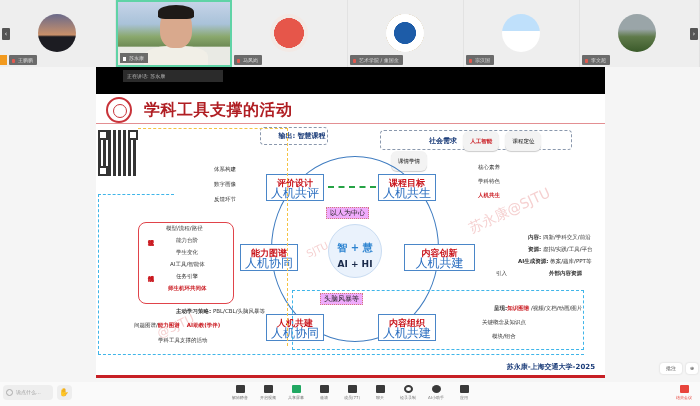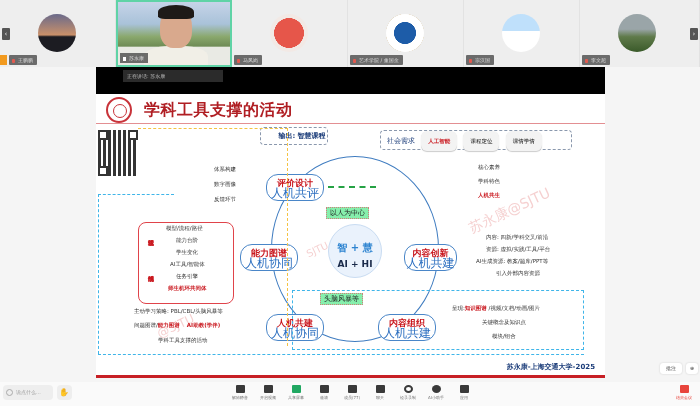--- a/index.html
+++ b/index.html
@@ -18,32 +18,32 @@
 .speaker-tile .nm{left:2px;}
 .slidebar{position:absolute;left:96px;top:67px;width:509px;height:27px;background:#000;}
 .talking{position:absolute;left:27px;top:3px;width:100px;height:12px;background:#2b2b2b;color:#bbb;font-size:5px;line-height:12px;padding-left:4px;}
 .slide{position:absolute;left:96px;top:94px;width:509px;height:284px;background:#fff;overflow:hidden;}
 .redline{position:absolute;left:0;right:0;height:2px;background:#c71f25;}
 .title{position:absolute;left:48px;top:6px;color:#b01e23;font-size:16px;font-weight:bold;letter-spacing:0.5px;}
 .logo{position:absolute;left:10px;top:3px;width:26px;height:26px;border-radius:50%;border:2px solid #c8333a;background:#fff;}
 .logo::after{content:"";position:absolute;left:5px;top:5px;width:12px;height:12px;border-radius:50%;border:1px solid #c8333a;}
 .qr{position:absolute;left:2px;top:36px;width:40px;height:46px;background:repeating-linear-gradient(90deg,#111 0 3px,#fff 3px 5px),#fff;opacity:.85;}
 .qr .corner{position:absolute;width:10px;height:10px;border:2px solid #111;background:#fff;}
-.box{position:absolute;border:1.3px solid #4a86c8;border-radius:12px;background:#fff;text-align:center;}
+.box{position:absolute;border:1.3px solid #4a86c8;border-radius:0;background:#fff;text-align:center;}
 .box .t{color:#c9161d;font-weight:bold;font-size:9px;line-height:11px;margin-top:3px;}
 .box .s{color:#2c6fc0;font-size:12px;line-height:8px;}
 .dash{position:absolute;border:1.3px dashed #8a98ad;border-radius:4px;padding-left:16px;}
 .pill{display:inline-block;font-size:5.5px;padding:1px 7px;border-radius:6px;background:#f3f3f3;box-shadow:0 1px 1px #ccc;margin-left:4px;}
 .lbl{position:absolute;font-size:5.5px;color:#333;white-space:nowrap;}
 .red{color:#c9161d;font-weight:bold;}
-.b{font-weight:normal;}
+.b{font-weight:bold;margin-left:42px;}
 .center{position:absolute;left:232px;top:130px;width:54px;height:54px;border-radius:50%;background:#eaf2fc;border:1px solid #c9dcf2;text-align:center;}
 .center .a{color:#2c83d0;font-weight:bold;font-size:10px;margin-top:16px;}
 .center .b2{color:#1a2a4a;font-weight:bold;font-size:9px;margin-top:4px;}
-.tag{position:absolute;font-size:7px;border:1px dotted #d27b7b;background:#86efac;padding:0 3px;color:#222;}
+.tag{position:absolute;font-size:7px;border:1px dotted #d27b7b;background:#f0abfc;padding:0 3px;color:#222;}
 .ring{position:absolute;left:175px;top:62px;width:168px;height:186px;border-radius:50%;border:1px solid #3f7cc0;}
 .wm{position:absolute;color:rgba(225,120,120,.35);font-size:14px;transform:rotate(-25deg);white-space:nowrap;}
 .footer-txt{position:absolute;right:10px;bottom:6px;font-size:7px;font-weight:bold;color:#1b3c79;padding-left:16px;}
 .toolbar{position:absolute;left:0;top:382px;width:700px;height:24px;background:#fafafa;}
 .input{position:absolute;left:3px;top:3px;width:50px;height:15px;border-radius:4px;background:#eee;font-size:5px;color:#999;line-height:15px;padding-left:13px;}
 .input .ic{position:absolute;left:3px;top:4px;width:7px;height:7px;border:1px solid #aaa;border-radius:50%;}
 .raise{position:absolute;left:57px;top:3px;width:15px;height:15px;border-radius:4px;background:#eee;font-size:8px;text-align:center;line-height:15px;color:#888;}
 .tb{position:absolute;top:1px;width:28px;height:22px;text-align:center;}
 .tb .g{width:9px;height:8px;margin:2px auto 0;background:#3a3a3a;border-radius:1px;}
 .tb .l{font-size:4px;color:#777;margin-top:2px;white-space:nowrap;}
@@ -106,25 +106,29 @@
     <span class="pill">课程定位</span>
     <span class="pill">课情学情</span>
   </div>
 
   <div class="ring"></div>
 
   <div class="box" style="left:170px;top:80px;width:58px;height:27px">
       <div class="t">评价设计</div>
       <div class="s">人机共评</div>
     </div>
+  <div class="box" style="left:282px;top:80px;width:58px;height:27px">
+      <div class="t">课程目标</div>
+      <div class="s">人机共生</div>
+    </div>
   <div class="box" style="left:144px;top:150px;width:58px;height:27px">
       <div class="t">能力图谱</div>
       <div class="s">人机协同</div>
     </div>
-  <div class="box" style="left:308px;top:150px;width:53px;height:27px">
+  <div class="box" style="left:308px;top:150px;width:71px;height:27px">
       <div class="t">内容创新</div>
       <div class="s">人机共建</div>
     </div>
   <div class="box" style="left:170px;top:220px;width:58px;height:27px">
       <div class="t">人机共建</div>
       <div class="s">人机协同</div>
     </div>
   <div class="box" style="left:282px;top:220px;width:58px;height:27px">
       <div class="t">内容组织</div>
       <div class="s">人机共建</div>

